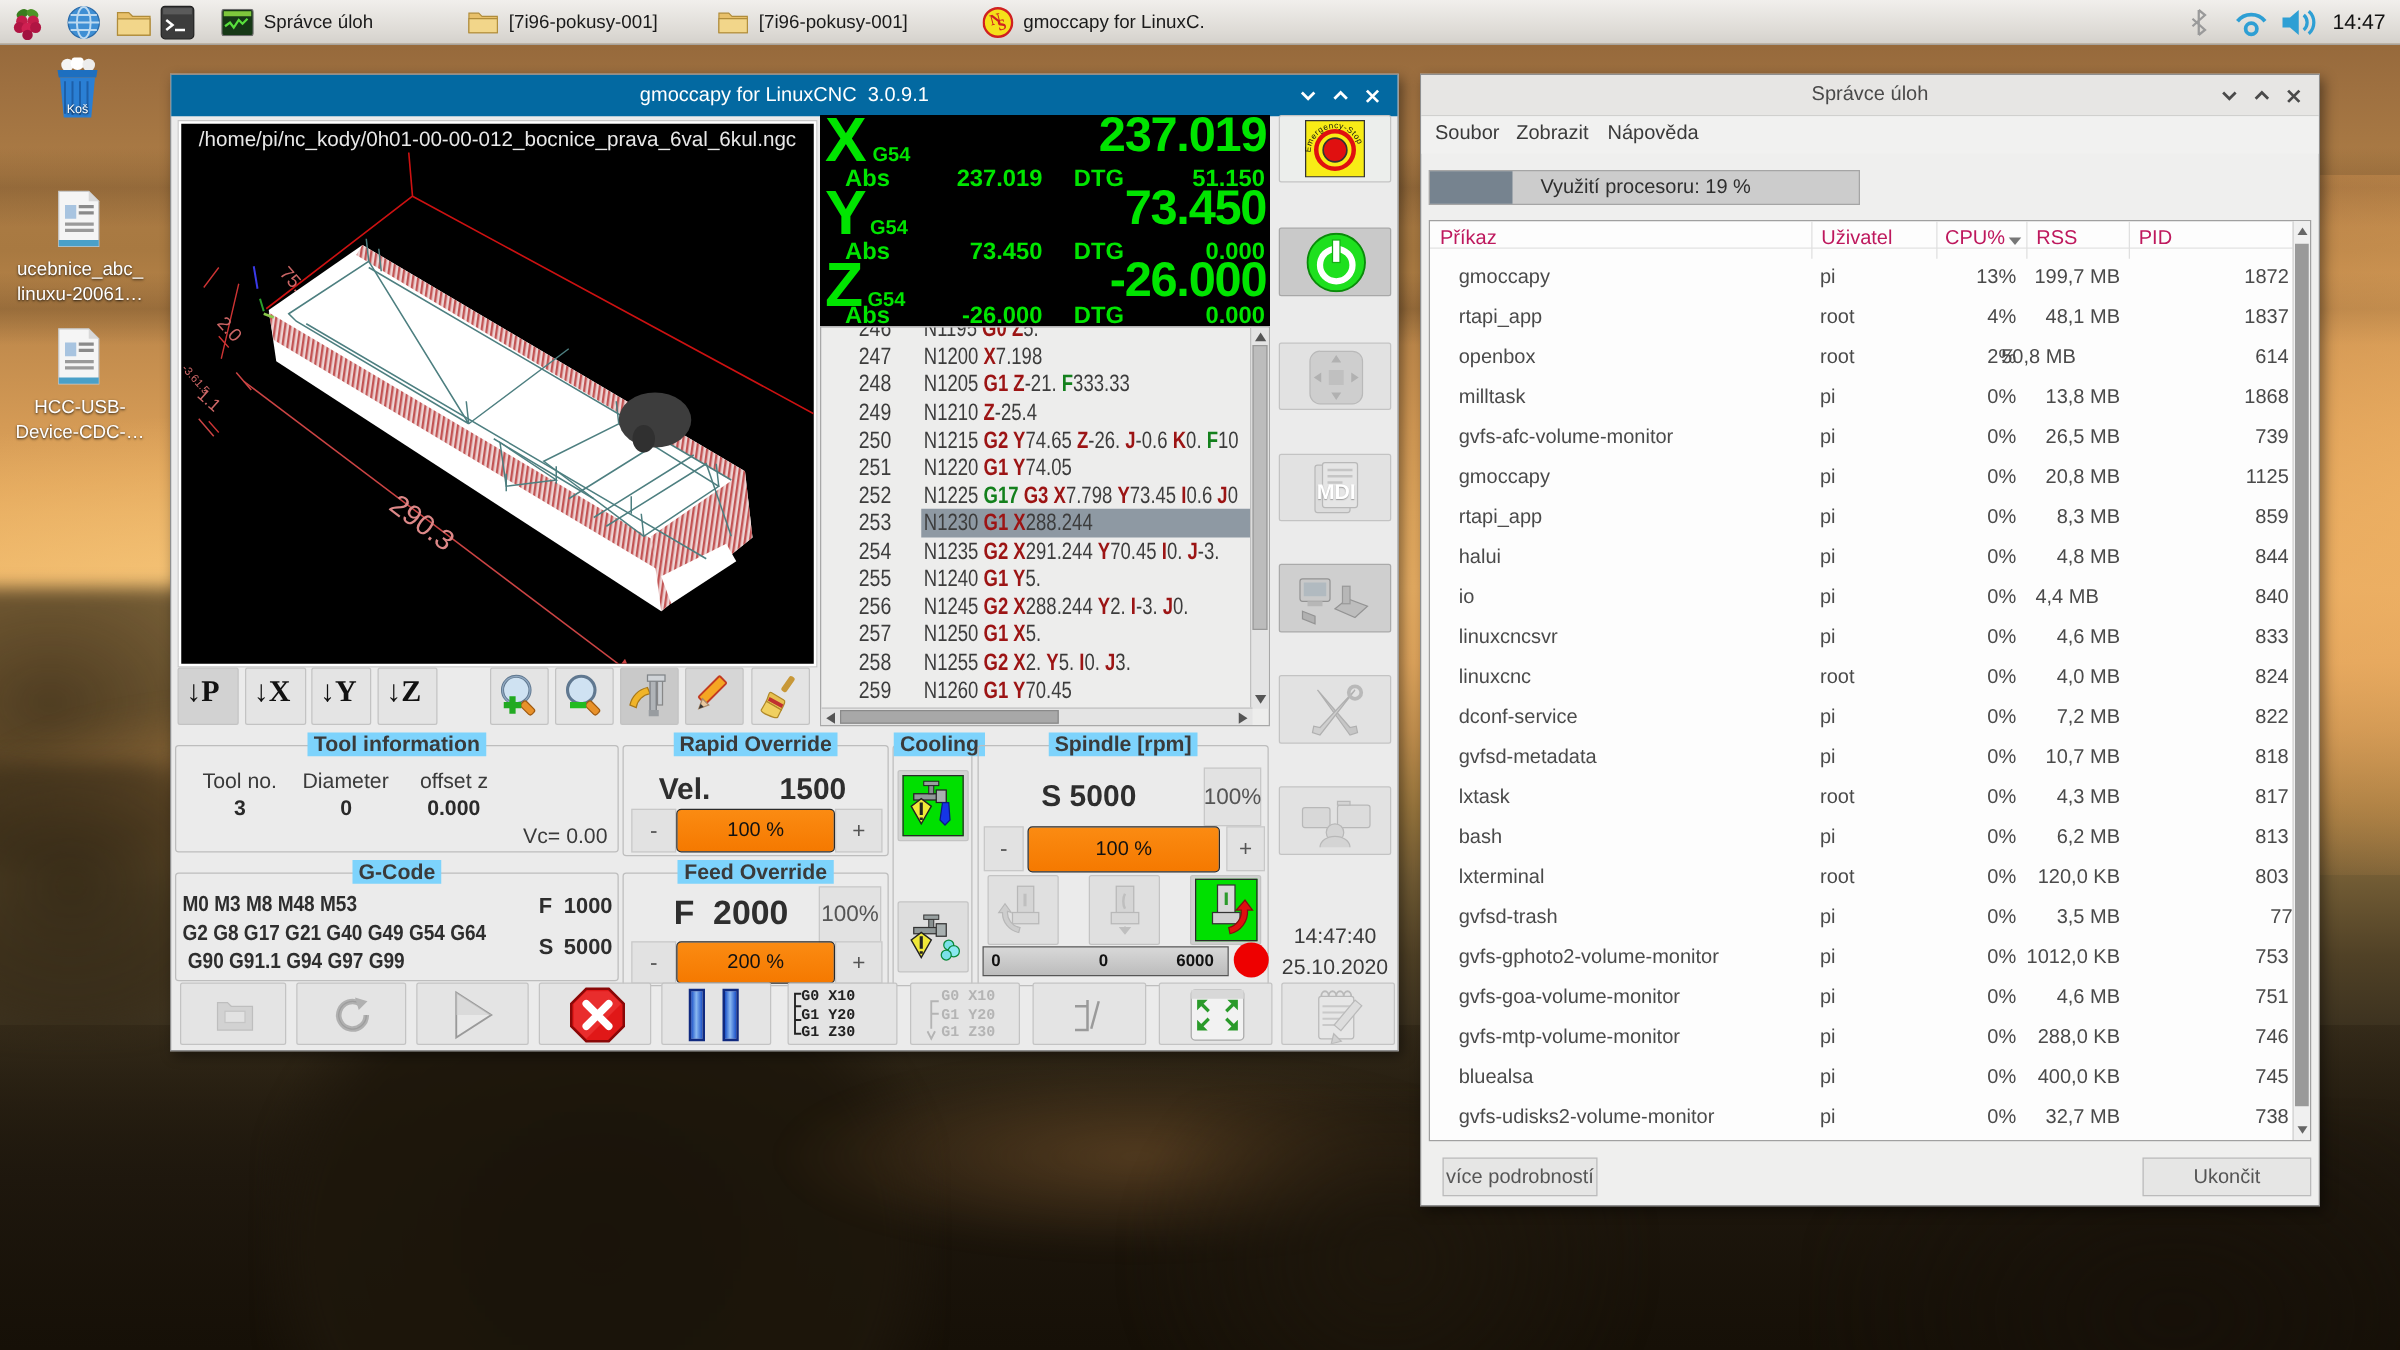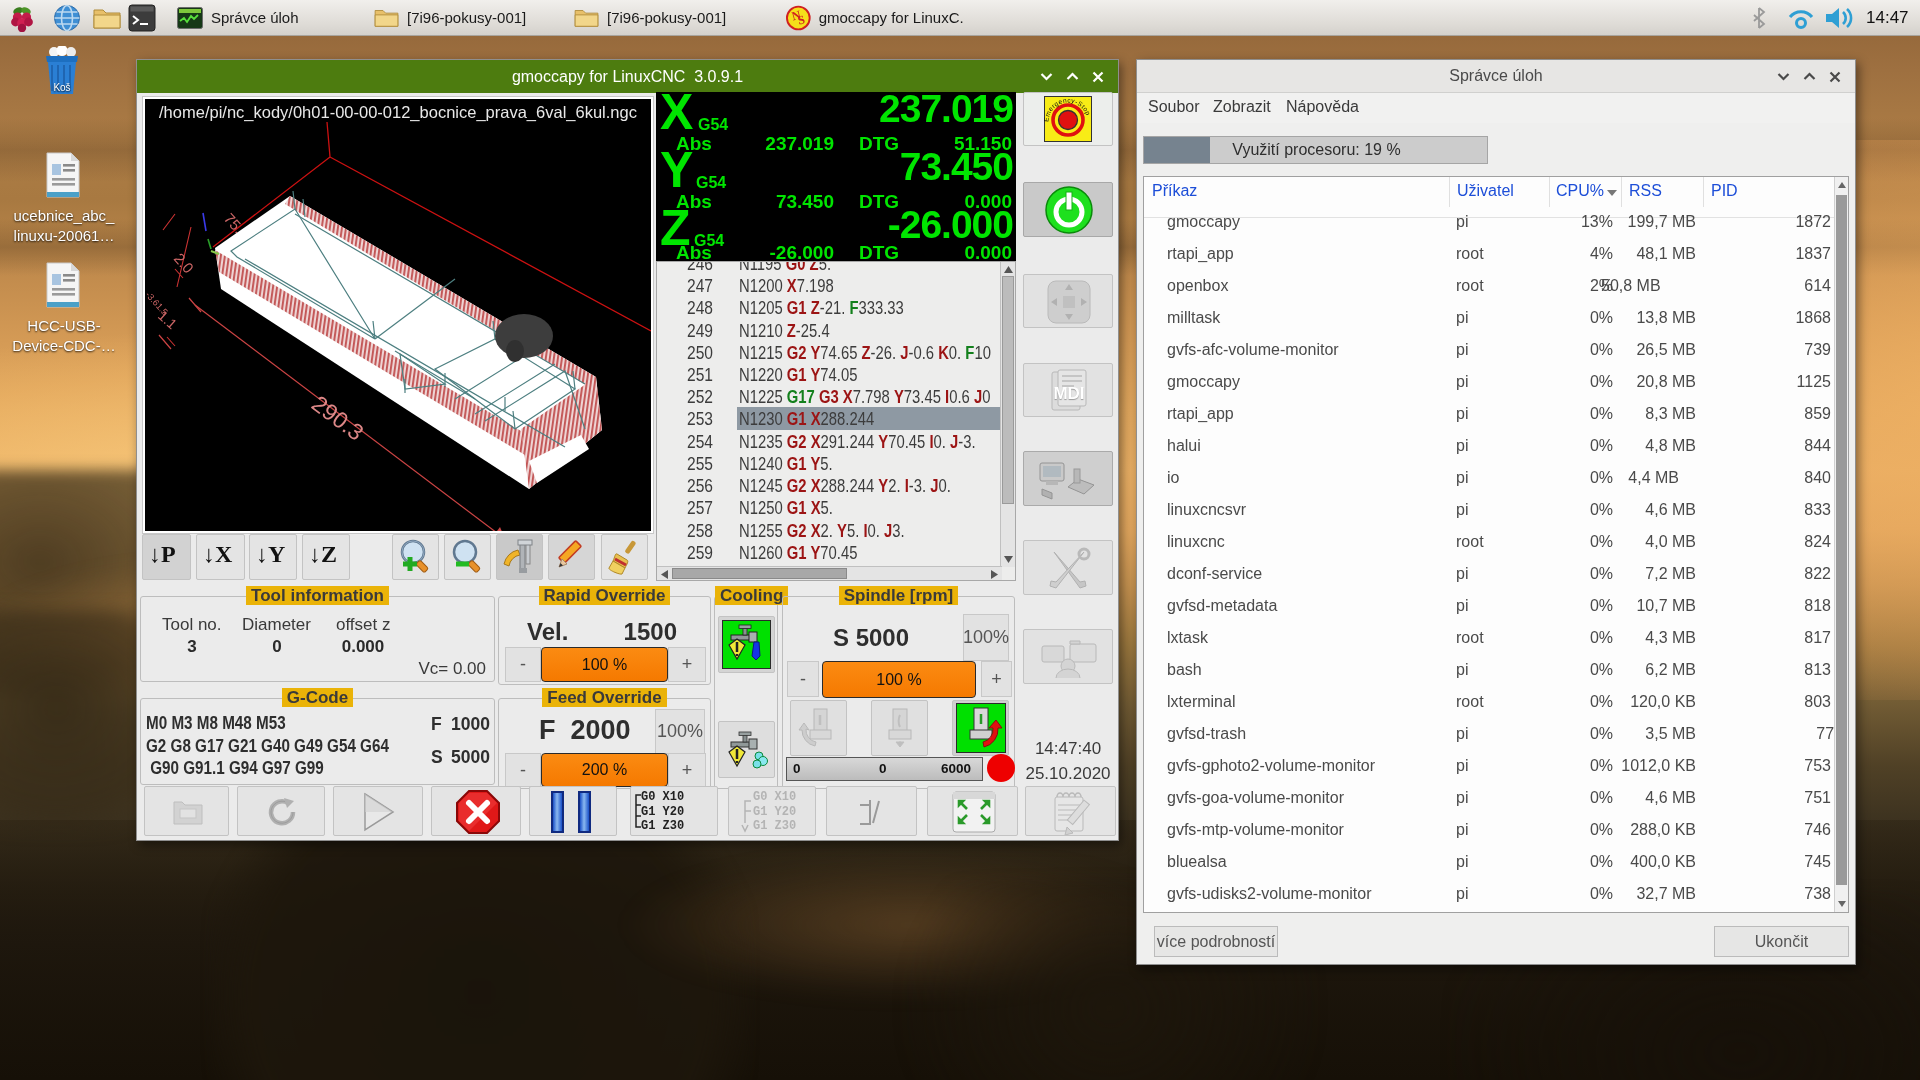--- a/index.html
+++ b/index.html
@@ -20,28 +20,28 @@
 #wall .tree1{position:absolute;left:210px;top:825px;width:540px;height:420px;background:radial-gradient(ellipse at 50% 40%,rgba(26,20,11,.96),rgba(30,23,12,.88) 60%,transparent 75%);filter:blur(5px)}
 #wall .tree2{position:absolute;left:900px;top:880px;width:420px;height:320px;background:radial-gradient(ellipse at 50% 40%,rgba(30,23,12,.88),transparent 72%);filter:blur(6px)}
 #wall .tree3{position:absolute;left:1450px;top:890px;width:580px;height:360px;background:radial-gradient(ellipse at 50% 45%,rgba(23,17,9,.94),transparent 75%);filter:blur(6px)}
 #wall .fog2{position:absolute;left:620px;top:850px;width:580px;height:150px;background:radial-gradient(ellipse,rgba(160,112,58,.4),transparent 70%);filter:blur(10px)}
 
 #bar{position:absolute;left:0;top:0;width:1920px;height:36px;background:linear-gradient(180deg,#f1efec,#dedbd6 70%,#d4d1cc);border-bottom:1px solid #a8a49d}
 #bar .tbtn{position:absolute;top:2px;height:31px;display:flex;align-items:center;font-size:15px;color:#1a1a1a;gap:8px;padding:0 6px;border:1px solid transparent}
 
 .win{position:absolute;background:#ebebeb;border:1px solid #8f8f8f;box-shadow:3px 4px 10px rgba(0,0,0,.45)}
 .tb{position:absolute;left:0;top:0;right:0;height:33px;font-size:16px;display:flex;align-items:center;justify-content:center}
-.tb.active{background:#4d7c0f;color:#fff}
+.tb.active{background:#0369a1;color:#fff}
 .tb.inactive{background:#e7e6e4;color:#4a4a4a;border-bottom:1px solid #d0d0ce}
 .wctl{position:absolute;top:0;height:33px;display:flex;align-items:center;gap:13px;font-weight:bold;font-size:13px}
 
 .btn{position:absolute;background:#e4e4e4;border:1px solid #c3c3c3;border-radius:2px}
 .frame{position:absolute;border:1px solid #bdbdbd;border-radius:3px}
 .frame>.ftitle{position:absolute;top:-11px;left:0;right:0;text-align:center;font-weight:bold;font-size:17px;color:#3a3a3a}
-.frame>.ftitle span{background:#eab308;padding:0 5px}
+.frame>.ftitle span{background:#7dd3fc;padding:0 5px}
 .obar{position:absolute;background:linear-gradient(180deg,#fb8b12,#f57900);border:1.5px solid #2a2a2a;border-radius:4px;display:flex;align-items:center;justify-content:center;font-size:16px;color:#111}
 .mbtn{position:absolute;background:#e2e2e2;border:1px solid #c8c8c8;color:#555;display:flex;align-items:center;justify-content:center}
 .grow{position:absolute;left:0;width:345px;height:23px;font-size:19px;line-height:23px;color:#3c3c3c;white-space:nowrap}
 .grow i{position:absolute;left:0;width:56px;text-align:right;font-style:normal;transform:scaleX(.82);transform-origin:right}
 .grow s{position:absolute;left:82px;text-decoration:none;transform:scaleX(.78);transform-origin:left}
 .grow .R{color:#9c1414}
 .grow .G{color:#13801c}
 .grow b{font-weight:bold}
 .tbtn span{white-space:nowrap;overflow:hidden}
 </style></head><body>
@@ -650,21 +650,21 @@
   <span class="abs" style="left:76px;top:5px">Zobrazit</span>
   <span class="abs" style="left:149px;top:5px">Nápověda</span>
  </div>
 
  <div class="abs" style="left:6px;top:76px;width:345px;height:28px;background:#cccccc;border:1px solid #a5a5a5">
   <div class="abs" style="left:0;top:0;width:66px;height:26px;background:#76838f"></div>
   <div class="abs" style="left:0;top:4px;width:345px;text-align:center;font-size:16px;color:#2e2e2e">Využití procesoru: 19 %</div>
  </div>
 
  <div class="abs" style="left:6px;top:116px;width:706px;height:737px;background:#fdfdfd;border:1px solid #a0a0a0">
-  <div class="abs" style="left:0;top:0;width:704px;height:41px;border-bottom:1px solid #e2e2e2;color:#1d4ed8;font-size:16px">
+  <div class="abs" style="left:0;top:0;width:704px;height:22px;border-bottom:1px solid #e2e2e2;color:#be185d;font-size:16px">
    <span class="abs" style="left:8px;top:5px">Příkaz</span>
    <span class="abs" style="left:313px;top:5px">Uživatel</span>
    <span class="abs" style="left:412px;top:5px">CPU%</span>
    <svg class="abs" style="left:462px;top:12px" width="12" height="8">
           <path d="M1 1 L11 1 L6 7 Z" fill="#777"></path>
         </svg>
    <span class="abs" style="left:485px;top:5px">RSS</span>
    <span class="abs" style="left:567px;top:5px">PID</span>
    <div class="abs" style="left:305px;top:0;width:1px;height:30px;background:#e0e0e0"></div>
    <div class="abs" style="left:405px;top:0;width:1px;height:30px;background:#e0e0e0"></div>

